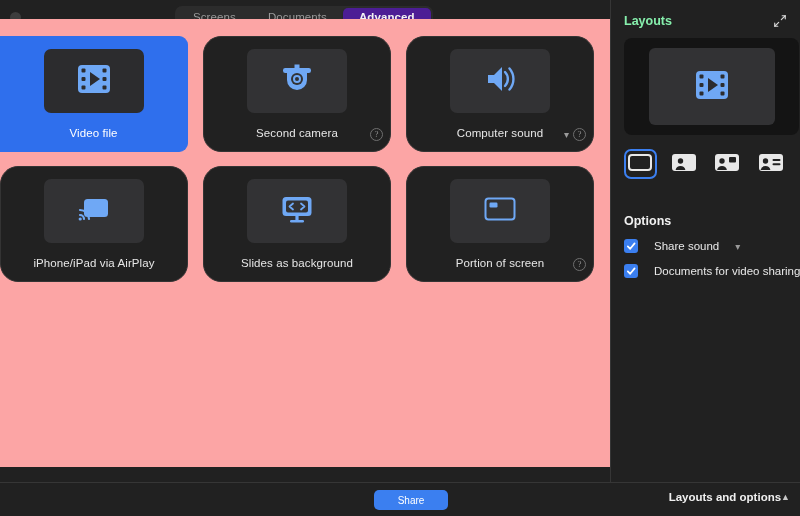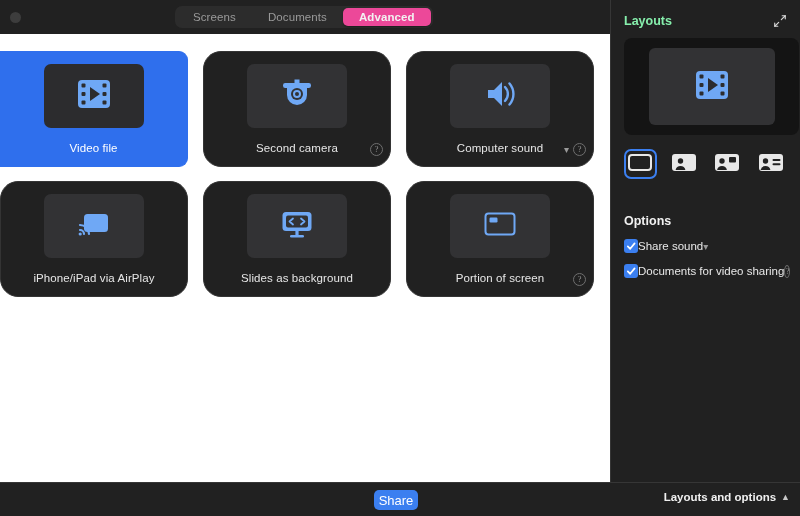--- a/index.html
+++ b/index.html
@@ -40,31 +40,31 @@
     font-size: 11.5px;
     color: #9a9a9a;
     padding: 0 16px;
     height: 18px;
     line-height: 18px;
     border-radius: 5px;
     white-space: nowrap;
     letter-spacing: .1px;
   }
   .tab.active {
-    background: #ec4899;
+    background: #4c1d95;
     color: #f2f2f2;
     font-weight: bold;
     box-shadow: 0 1px 2px rgba(0,0,0,.35);
   }
 
   
   .content {
-    position: absolute; left: 0; top: 34px;
+    position: absolute; left: 0; top: 19px;
     width: 610px; height: 448px;
-    background: #ffffff;
+    background: #fca5a5;
   }
   .grid {
     position: absolute; left: 0; top: 17px;
     width: 610px;
     display: flex; flex-wrap: wrap;
     gap: 14px 15px;
     padding-left: 0px;
   }
   .card {
     width: 188px; height: 116px;
@@ -160,21 +160,21 @@
     background: transparent;
   }
   .lbtn.active { border-color: #3b7ff0; }
 
   .options-title {
     margin-top: 35px;
     font-size: 12.5px; font-weight: bold; color: #f0f0f0;
   }
   .opt-row {
     margin-top: 11px;
-    display: flex; align-items: center; gap: 0;
+    display: flex; align-items: center; gap: 16px;
   }
   .cbx {
     width: 14px; height: 14px; border-radius: 3px;
     background: #3b7ff0;
     display: flex; align-items: center; justify-content: center;
     flex: 0 0 auto;
   }
   .opt-label { font-size: 11.5px; color: #e8e8e8; white-space: nowrap; }
 
   
@@ -182,30 +182,30 @@
     position: absolute; left: 0; top: 482px;
     width: 800px; height: 1px; background: #363636;
   }
   .bottombar {
     position: absolute; left: 0; top: 483px;
     width: 800px; height: 33px;
     background: #212121;
   }
   .share-btn {
     position: absolute; left: 374px; top: 7px;
-    width: 44px; height: 20px;
+    width: 74px; height: 20px;
     background: #3b7ff0;
     border-radius: 5px;
-    color: #fff; font-size: 13px;
+    color: #fff; font-size: 10px;
     display: flex; align-items: center; justify-content: center;
     border: none;
   }
   .lao {
     position: absolute; right: 10px; top: 8px;
-    display: flex; align-items: center; gap: 5px;
+    display: flex; align-items: center; 
   }
   .lao-label { font-size: 11.5px; font-weight: bold; color: #f0f0f0; }
   .chev-u { color: #c8c8c8; font-size: 9px; }
 </style>
 </head>
 <body>
 
 <div id="app">
 
   <div class="titlebar">

